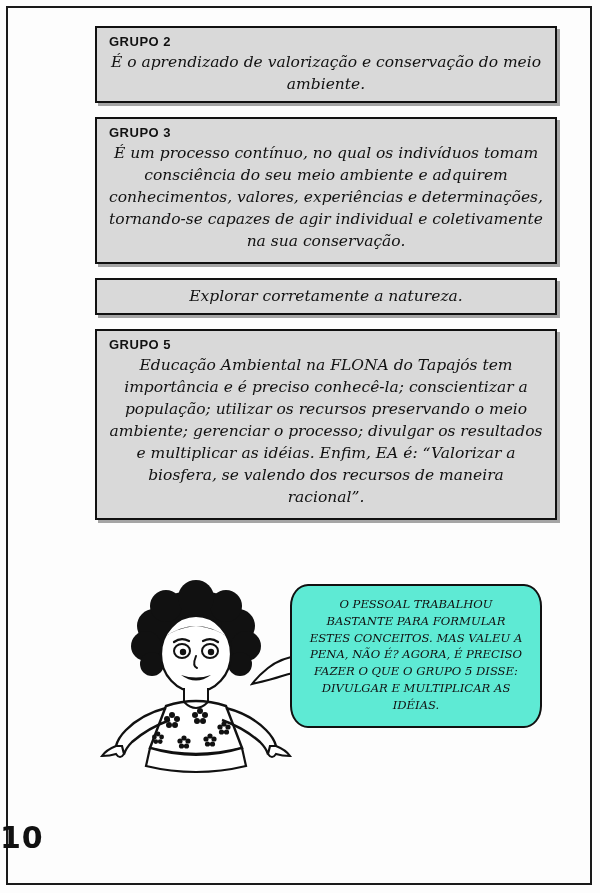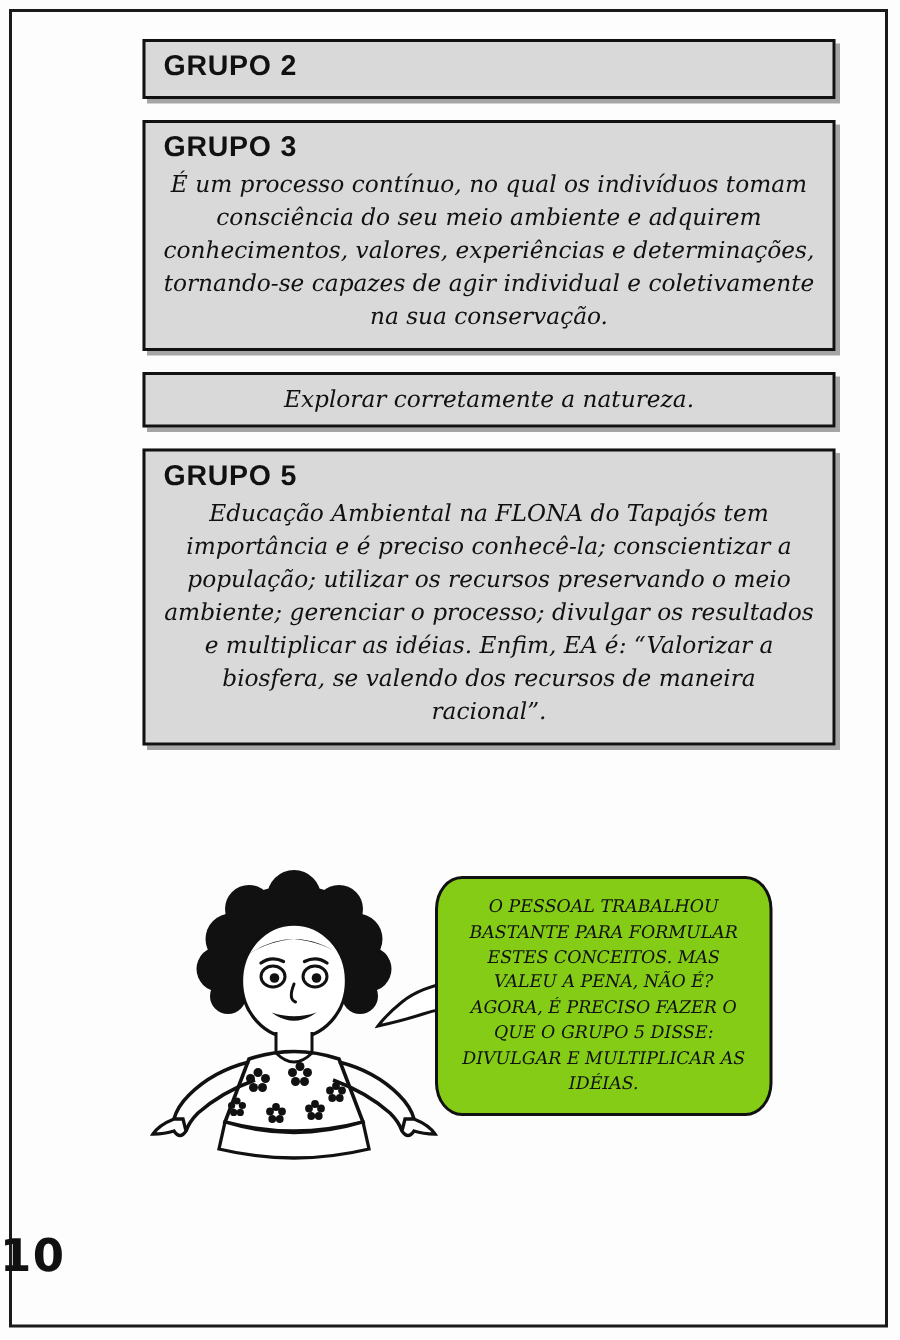--- a/index.html
+++ b/index.html
@@ -41,21 +41,21 @@
     border: 2px solid #111111;
     background: #d9d9d9;
     box-sizing: border-box;
     padding: 6px 12px 10px 12px;
     margin-bottom: 14px;
     box-shadow: 3px 3px 0 rgba(0,0,0,0.35);
   }
   .gbox-title {
     font-family: "Liberation Sans", sans-serif;
     font-weight: bold;
-    font-size: 19px;
+    font-size: 13px;
     letter-spacing: 0.5px;
     color: #111111;
     margin: 0 0 2px 0;
     text-align: left;
   }
   .gbox-body {
     font-family: "DejaVu Serif", serif;
     font-style: italic;
     font-size: 15.5px;
     line-height: 1.42;
@@ -86,25 +86,25 @@
     position: absolute;
     left: 96px;
     top: 10px;
     width: 200px;
     height: 240px;
   }
   .bubble {
     position: absolute;
     left: 290px;
     top: 14px;
-    width: 225px;
+    width: 252px;
     min-height: 118px;
     border: 2px solid #111111;
     border-radius: 18px / 22px;
-    background: #84cc16;
+    background: #5eead4;
     box-sizing: border-box;
     padding: 10px 14px 12px 14px;
   }
   .bubble-text {
     font-family: "DejaVu Serif", serif;
     font-style: italic;
     font-size: 11.6px;
     line-height: 1.45;
     color: #111111;
     text-align: center;
@@ -135,20 +135,21 @@
 </head>
 <body>
 
 <div class="page">
   <div class="page-border"></div>
 
   <div class="boxes">
 
     <div class="gbox compact">
       <p class="gbox-title">GRUPO 2</p>
+      <p class="gbox-body">É o aprendizado de valorização e conservação do meio ambiente.</p>
     </div>
 
     <div class="gbox">
       <p class="gbox-title">GRUPO 3</p>
       <p class="gbox-body">É um processo contínuo, no qual os indivíduos tomam consciência do seu meio ambiente e adquirem conhecimentos, valores, experiências e determinações, tornando-se capazes de agir individual e coletivamente na sua conservação.</p>
     </div>
 
     <div class="gbox tight">
       <p class="gbox-body">Explorar corretamente a natureza.</p>
     </div>

